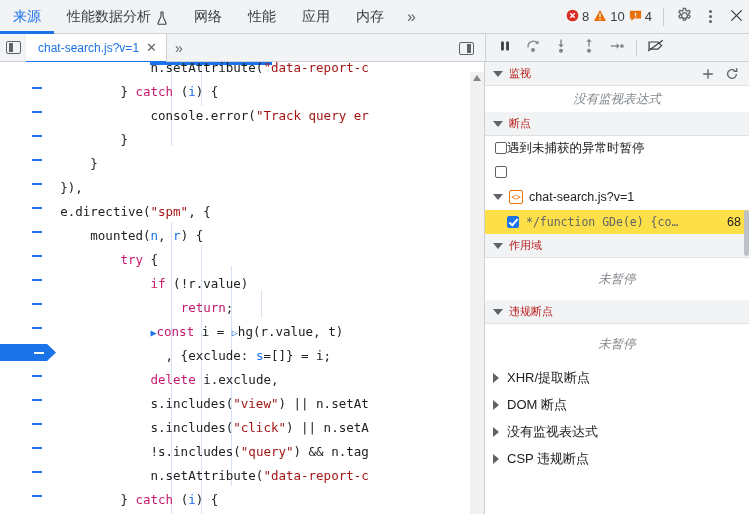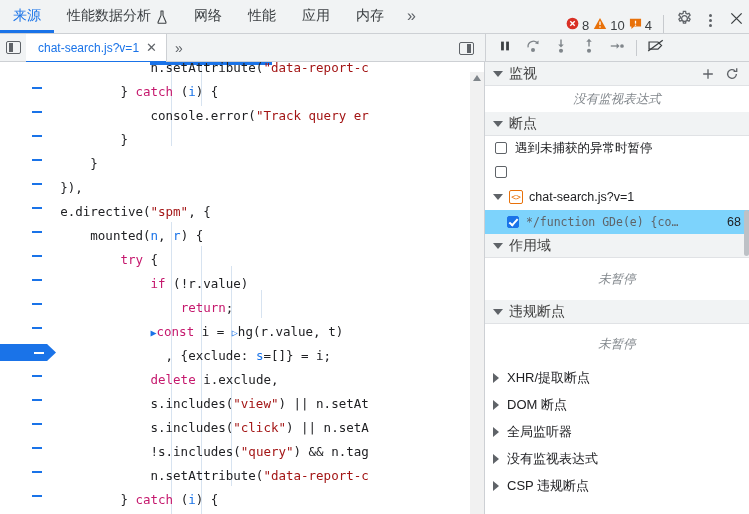--- a/index.html
+++ b/index.html
@@ -11,21 +11,21 @@
     font-size: 12px;
     color: #202124;
   }
   #app { position: relative; width: 749px; height: 514px; background:#fff; }
 
   
   .toolbar-top {
     position: absolute; top:0; left:0; width:749px; height:34px;
     background:#f1f3f4;
     border-bottom:1px solid #cdd0d4;
-    display:flex; align-items:flex-end;
+    display:flex; align-items:center;
   }
   .panel-tabs { display:flex; align-items:center; height:34px; flex:0 0 auto; }
   .panel-tab {
     position:relative;
     height:34px;
     padding:0 13px;
     display:flex; align-items:center; gap:5px;
     font-size:14px;
     color:#3c4043;
     white-space:nowrap;
@@ -156,42 +156,42 @@
   .sidebar {
     position:absolute; top:62px; left:485px; width:264px; height:452px;
     background:#fff; overflow:hidden;
     font-size:12.5px;
   }
   .sec-header {
     height:24px; display:flex; align-items:center; gap:6px;
     padding:0 8px;
     background:#f1f3f4;
     border-bottom:1px solid #e0e2e5;
-    color:#404040;
-    font-size:14px;
+    color:#b91c1c;
+    font-size:11px;
   }
   .tri {
     width:0;height:0;flex:0 0 auto;
     border-left:5px solid transparent;border-right:5px solid transparent;
     border-top:6px solid #5f6368;
   }
   .tri.collapsed {
     border-top:5px solid transparent;border-bottom:5px solid transparent;
     border-left:6px solid #5f6368; border-right:0;
   }
   .sec-header .sp { flex:1 1 auto; }
   .hdr-icon { color:#5f6368; display:flex;align-items:center;justify-content:center;width:18px;height:18px;}
 
   .empty-msg {
     height:26px; display:flex; align-items:center; justify-content:center;
     color:#80868b; font-style:italic; font-size:12.5px;
     background:#fff;
   }
   .cbrow {
-    height:24px; display:flex; align-items:center; gap:8px; padding:0 10px;
+    height:24px; display:flex; align-items:center; padding:0 10px;
     background:#fff; color:#202124;
   }
   .cbox {
     width:12px;height:12px;border:1.5px solid #5f6368;border-radius:2px;background:#fff;
     flex:0 0 auto;
   }
   .cbox.checked { background:#1a73e8; border-color:#1a73e8; position:relative; }
   .cbox.checked::after{
     content:""; position:absolute; left:3px; top:0px; width:3px;height:7px;
     border:solid #fff; border-width:0 2px 2px 0; transform:rotate(42deg);
@@ -200,21 +200,21 @@
     height:26px; display:flex; align-items:center; gap:6px; padding:0 8px; background:#fff;
   }
   .js-badge {
     width:14px;height:14px;border:1.5px solid #e8710a;border-radius:2px;
     display:flex;align-items:center;justify-content:center;
     color:#e8710a; font-size:8px; font-family:"DejaVu Sans Mono", monospace;
     flex:0 0 auto;
   }
   .bp-entry {
     height:24px; display:flex; align-items:center; gap:7px; padding:0 6px 0 22px;
-    background:#7dd3fc; position:relative;
+    background:#fde047; position:relative;
   }
   .bp-entry .snip {
     font-family:"DejaVu Sans Mono", monospace; font-size:11.5px; color:#5f6368;
     white-space:nowrap; overflow:hidden; text-overflow:ellipsis; flex:1 1 auto;
   }
   .bp-entry .lineno { font-size:12.5px; color:#202124; padding-right:2px; }
   .sb-scroll { position:absolute; right:0; top:0; width:5px; height:46px; background:#bdc1c6; border-radius:3px;}
   .collapsible {
     height:27px; display:flex; align-items:center; gap:8px; padding:0 8px;
     background:#fff; color:#202124; font-size:13px;
@@ -537,24 +537,20 @@
     <div class="collapsible">
       <span class="tri collapsed"></span>
       <span>XHR/提取断点</span>
     </div>
     <div class="collapsible">
       <span class="tri collapsed"></span>
       <span>DOM 断点</span>
     </div>
     <div class="collapsible">
       <span class="tri collapsed"></span>
-      <span>全局监听器</span>
-    </div>
-    <div class="collapsible">
-      <span class="tri collapsed"></span>
       <span>没有监视表达式</span>
     </div>
     <div class="collapsible">
       <span class="tri collapsed"></span>
       <span>CSP 违规断点</span>
     </div>
   </div>
 
 </div>
 

